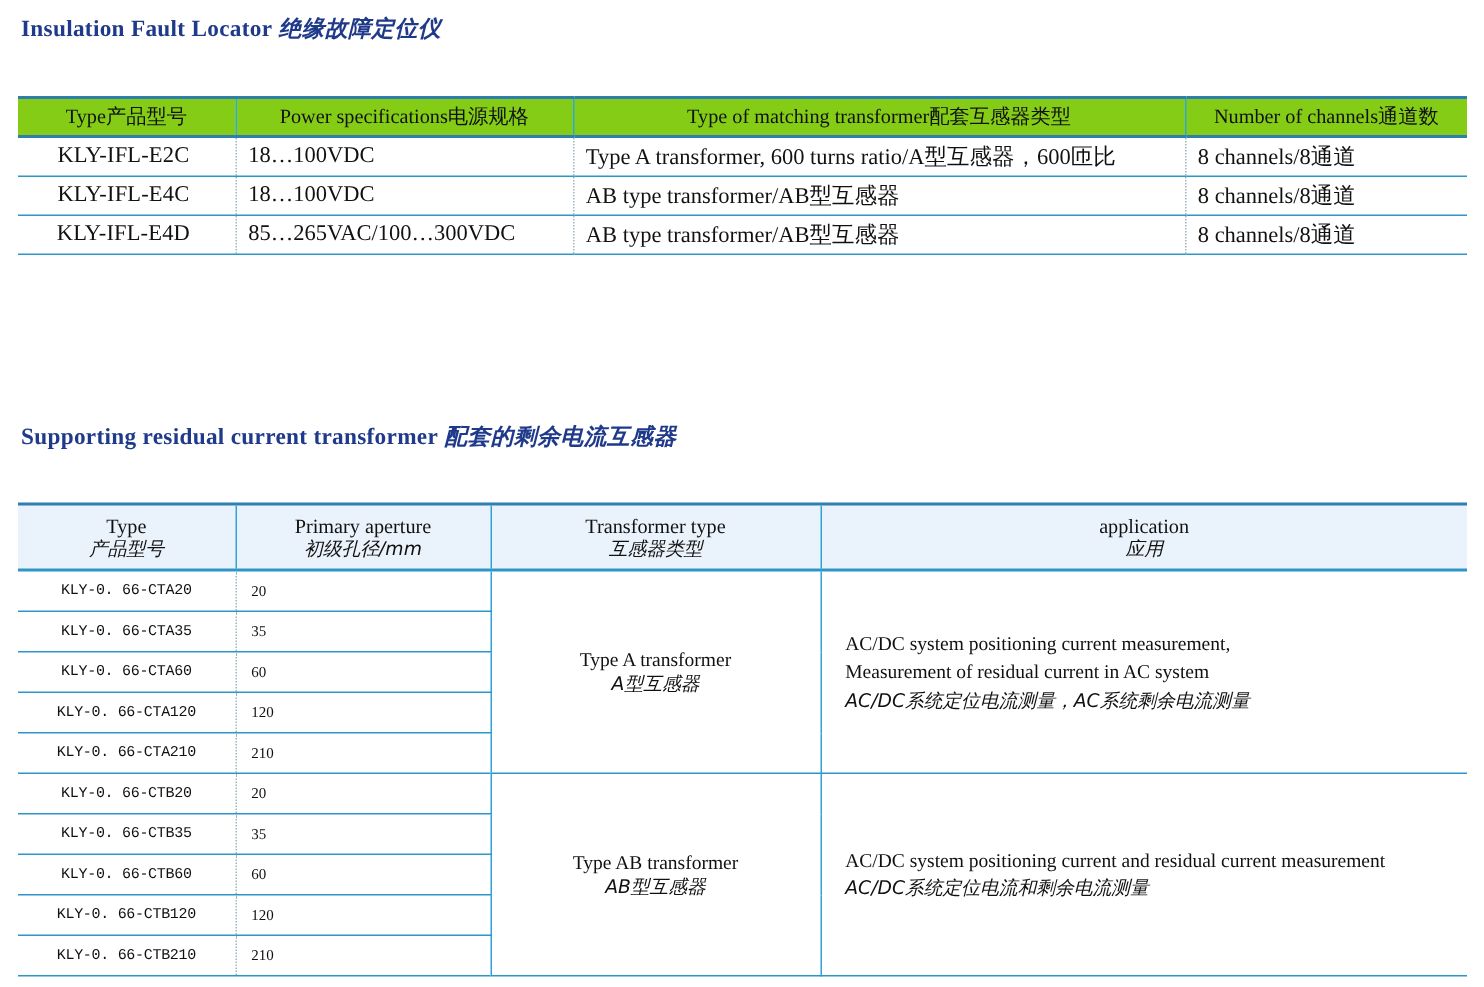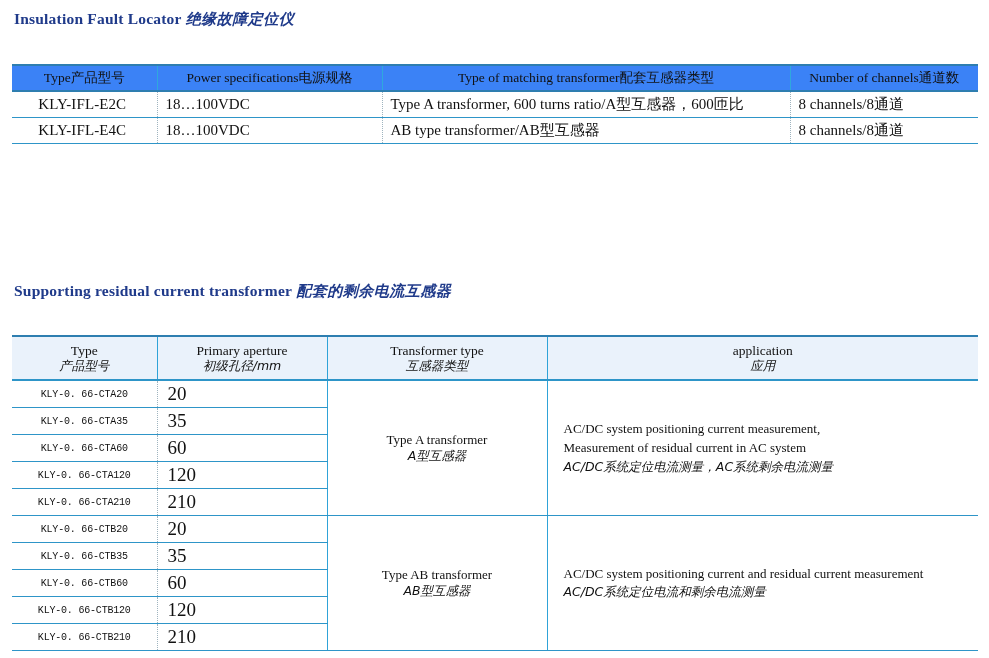--- a/index.html
+++ b/index.html
@@ -65,21 +65,21 @@
     background-clip: padding-box;
   }
 
   
   #table-1 {
     left: 12px;
     top: 64px;
     width: 966px;
   }
   #table-1 thead th {
-    background: #3b82f6;
+    background: #84cc16;
     border-top: 2px solid #2e7eb0;
     border-bottom: 2px solid #2e7eb0;
     border-left: 1px solid #2fa8dd;
     height: 24px;
     font-size: 13.5px;
     text-align: center;
     color: #111;
   }
   #table-1 thead th:first-child { border-left: none; }
   #table-1 tbody td {
@@ -138,21 +138,21 @@
     font-family: "Liberation Mono", "DejaVu Sans Mono", monospace;
     font-size: 10px;
     letter-spacing: -0.2px;
     border-right: 1px dotted #9fb4bf;
     padding: 0 4px;
   }
   #table-2 td.aperture-cell {
     text-align: left;
     padding-left: 10px;
     border-right: 1.6px solid #2fa3d8;
-    font-size: 19px;
+    font-size: 10px;
   }
   #table-2 td.merged-transformer {
     text-align: center;
     vertical-align: middle;
     border-right: 1.6px solid #2fa3d8;
     border-bottom: 1.6px solid #2e95c8;
     font-size: 13px;
     line-height: 1.35;
     padding: 0 6px;
   }
@@ -196,20 +196,26 @@
     <tbody>
       <tr>
         <td>KLY-IFL-E2C</td>
         <td class="c-mid">18…100VDC</td>
         <td class="c-mid">Type A transformer, 600 turns ratio/A型互感器，600匝比</td>
         <td class="c-mid">8 channels/8通道</td>
       </tr>
       <tr>
         <td>KLY-IFL-E4C</td>
         <td class="c-mid">18…100VDC</td>
+        <td class="c-mid">AB type transformer/AB型互感器</td>
+        <td class="c-mid">8 channels/8通道</td>
+      </tr>
+      <tr>
+        <td>KLY-IFL-E4D</td>
+        <td class="c-mid">85…265VAC/100…300VDC</td>
         <td class="c-mid">AB type transformer/AB型互感器</td>
         <td class="c-mid">8 channels/8通道</td>
       </tr>
     </tbody>
   </table>
 
   <div class="section-title" id="title-2">
     <span>Supporting residual current transformer</span><span>&nbsp;</span><span class="cjk">配套的剩余电流互感器</span>
   </div>
 

